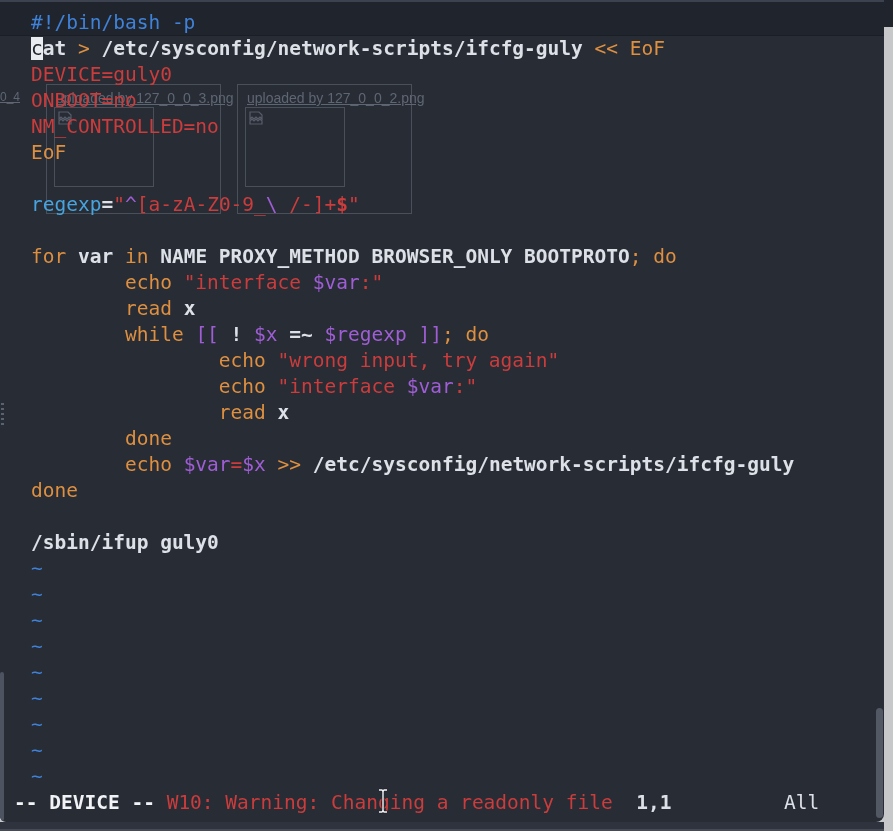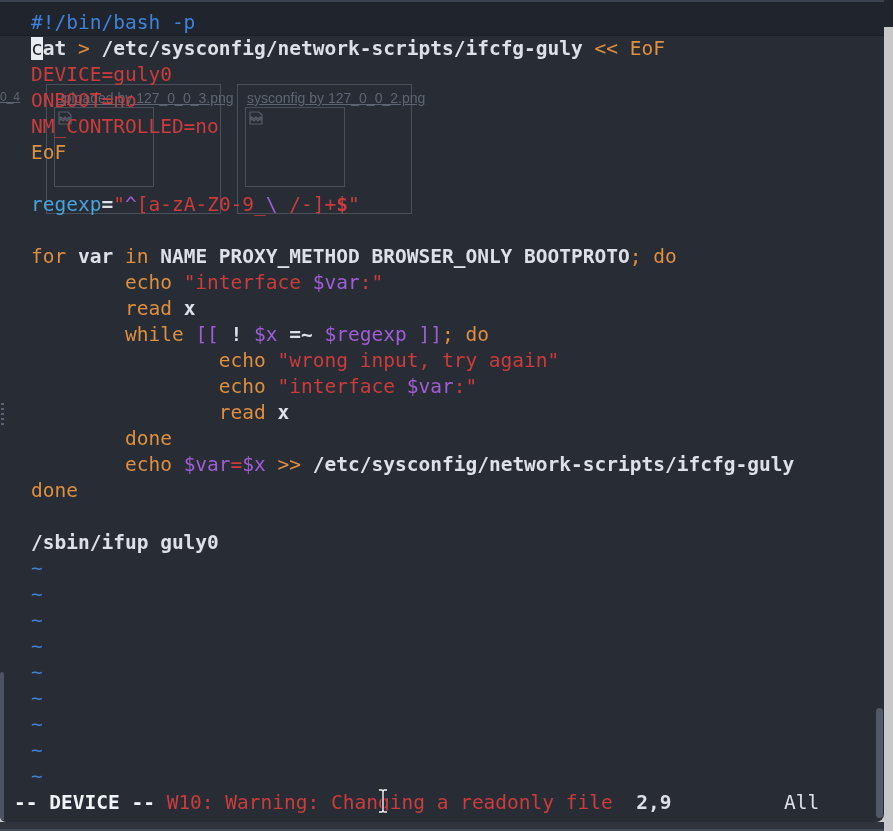--- a/index.html
+++ b/index.html
@@ -90,32 +90,32 @@
     <span class="partial-alt">0_4</span>
     <div class="imgbox" style="left:46px">
       <span class="alt">uploaded by 127_0_0_3.png</span>
       <div class="inner-rect">
         <svg class="broken-icon" width="16" height="16" viewBox="0 0 16 16">
           <path d="M2 2 h9 l3 3 v4 l-2-2 -2 2 -2-2 -2 2 -2-2 -2 2 z M2 11 l2-2 2 2 2-2 2 2 2-2 2 2 v3 h-12 z" fill="none" stroke="#5f6673" stroke-width="1.2"></path>
         </svg>
       </div>
     </div>
     <div class="imgbox" style="left:237px">
-      <span class="alt">sysconfig by 127_0_0_2.png</span>
+      <span class="alt">uploaded by 127_0_0_2.png</span>
       <div class="inner-rect">
         <svg class="broken-icon" width="16" height="16" viewBox="0 0 16 16">
           <path d="M2 2 h9 l3 3 v4 l-2-2 -2 2 -2-2 -2 2 -2-2 -2 2 z M2 11 l2-2 2 2 2-2 2 2 2-2 2 2 v3 h-12 z" fill="none" stroke="#5f6673" stroke-width="1.2"></path>
         </svg>
       </div>
     </div>
   </div>
 
   <div class="code"><div class="line"><span class="c-blue">#!/bin/bash -p</span></div><div class="line"><span class="c-cursor">c</span><span class="c-fg">at </span><span class="c-orange">&gt;</span><span class="c-fg"> /etc/sysconfig/network-scripts/ifcfg-guly </span><span class="c-orange">&lt;&lt;</span><span class="c-fg"> </span><span class="c-orange">EoF</span></div><div class="line"><span class="c-red">DEVICE=guly0</span></div><div class="line"><span class="c-red">ONBOOT=no</span></div><div class="line"><span class="c-red">NM_CONTROLLED=no</span></div><div class="line"><span class="c-orange">EoF</span></div><div class="line">&nbsp;</div><div class="line"><span class="c-cyan">regexp</span><span class="c-fg">=</span><span class="c-red">"</span><span class="c-purple">^</span><span class="c-red">[a-zA-Z0-9_</span><span class="c-purple">\</span><span class="c-red"> /-]+</span><span class="c-redb">$</span><span class="c-red">"</span></div><div class="line">&nbsp;</div><div class="line"><span class="c-orange">for</span><span class="c-fg"> var </span><span class="c-orange">in</span><span class="c-fg"> NAME PROXY_METHOD BROWSER_ONLY BOOTPROTO</span><span class="c-orange">;</span><span class="c-fg"> </span><span class="c-orange">do</span></div><div class="line"><span class="c-fg">        </span><span class="c-orange">echo </span><span class="c-red">"interface </span><span class="c-purple">$var</span><span class="c-red">:"</span></div><div class="line"><span class="c-fg">        </span><span class="c-orange">read</span><span class="c-fg"> x</span></div><div class="line"><span class="c-fg">        </span><span class="c-orange">while</span><span class="c-fg"> </span><span class="c-purple">[[</span><span class="c-fg"> ! </span><span class="c-purple">$x</span><span class="c-fg"> =~ </span><span class="c-purple">$regexp</span><span class="c-fg"> </span><span class="c-purple">]]</span><span class="c-orange">;</span><span class="c-fg"> </span><span class="c-orange">do</span></div><div class="line"><span class="c-fg">                </span><span class="c-orange">echo </span><span class="c-red">"wrong input, try again"</span></div><div class="line"><span class="c-fg">                </span><span class="c-orange">echo </span><span class="c-red">"interface </span><span class="c-purple">$var</span><span class="c-red">:"</span></div><div class="line"><span class="c-fg">                </span><span class="c-orange">read</span><span class="c-fg"> x</span></div><div class="line"><span class="c-fg">        </span><span class="c-orange">done</span></div><div class="line"><span class="c-fg">        </span><span class="c-orange">echo </span><span class="c-purple">$var</span><span class="c-red">=</span><span class="c-purple">$x</span><span class="c-fg"> </span><span class="c-orange">&gt;&gt;</span><span class="c-fg"> /etc/sysconfig/network-scripts/ifcfg-guly</span></div><div class="line"><span class="c-orange">done</span></div><div class="line">&nbsp;</div><div class="line"><span class="c-fg">/sbin/ifup guly0</span></div><div class="line"><span class="c-blue">~</span></div><div class="line"><span class="c-blue">~</span></div><div class="line"><span class="c-blue">~</span></div><div class="line"><span class="c-blue">~</span></div><div class="line"><span class="c-blue">~</span></div><div class="line"><span class="c-blue">~</span></div><div class="line"><span class="c-blue">~</span></div><div class="line"><span class="c-blue">~</span></div><div class="line"><span class="c-blue">~</span></div></div>
 
-  <div class="statusline"><span class="c-mode">-- DEVICE --</span><span class="c-fg"> </span><span class="c-red">W10: Warning: Changing a readonly file</span><span class="c-fg">  2,9</span></div>
+  <div class="statusline"><span class="c-mode">-- DEVICE --</span><span class="c-fg"> </span><span class="c-red">W10: Warning: Changing a readonly file</span><span class="c-fg">  1,1</span></div>
   <div class="scroll-pos">All</div>
 
   <div class="drag-dots"></div>
   <div class="left-scrollbar"></div>
   <div class="right-scrollbar"></div>
 </div>
 
 <div class="right-top"></div>
 <div class="right-strip"></div>
 <div class="footer-band"></div>

